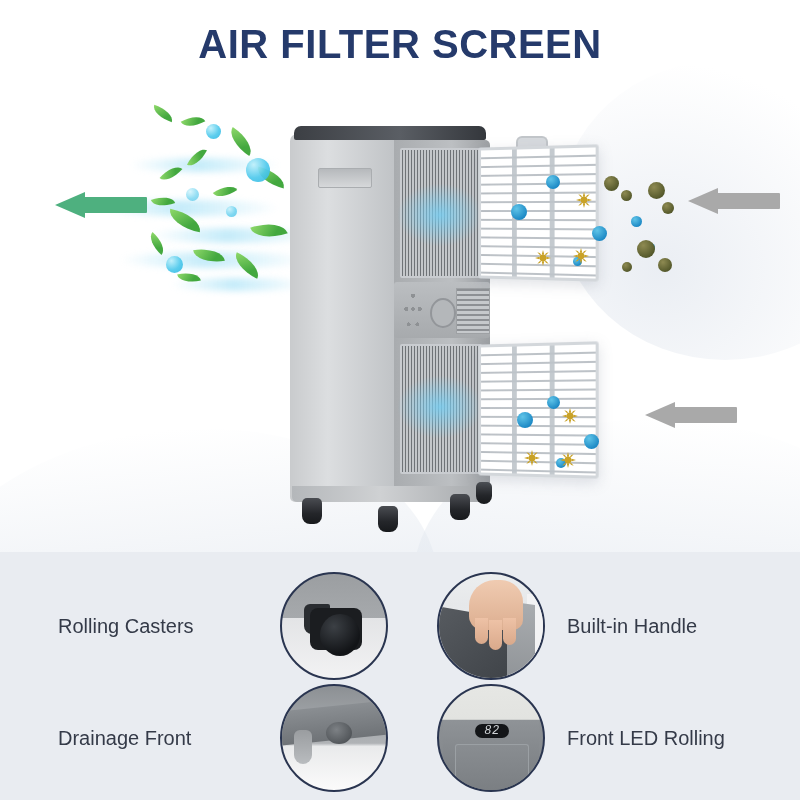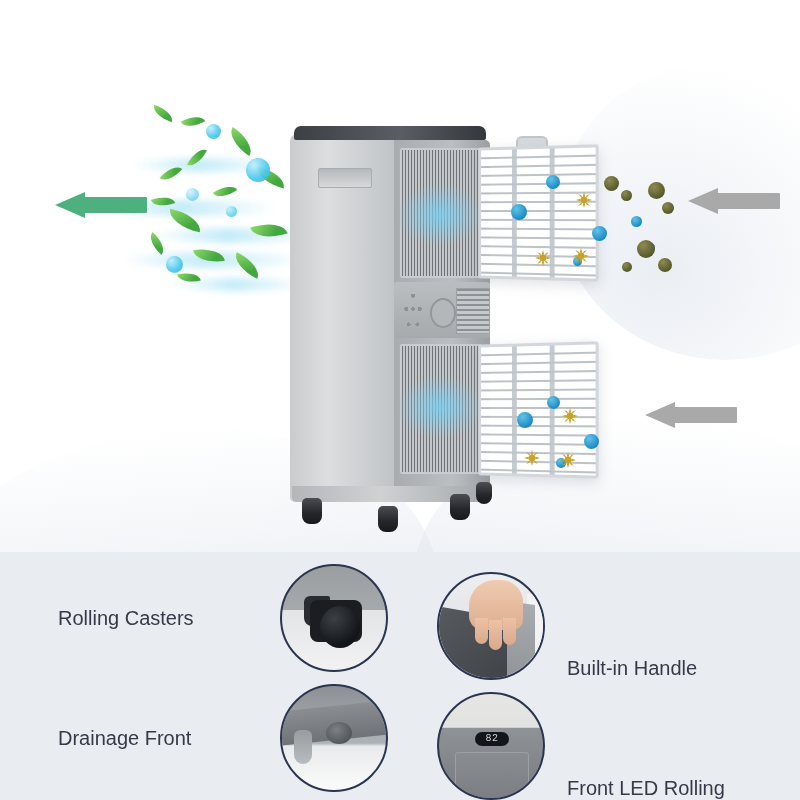--- a/index.html
+++ b/index.html
@@ -249,31 +249,31 @@
     position: absolute;
     left: 0; top: 552px; width: 800px; height: 248px;
     background: #e9ecf1;
   }
   .feature-row {
     position: absolute;
     left: 0; width: 800px; height: 124px;
     display: flex;
     align-items: center;
   }
-  #row-1 { top: 4px; }
+  #row-1 { top: 12px; }
   #row-2 { top: 124px; }
 
   .feature-cell {
     display: flex;
     align-items: center;
     width: 400px;
     height: 124px;
   }
   .feature-cell.left  { justify-content: flex-start; padding-left: 58px; }
-  .feature-cell.right { justify-content: flex-start; padding-left: 16px; align-items: flex-end; }
+  .feature-cell.right { justify-content: flex-start; padding-left: 16px; }
 
   .feature-label {
     font-size: 20px;
     color: #343a48;
     white-space: nowrap;
   }
   .thumb {
     width: 104px; height: 104px;
     border-radius: 50%;
     border: 2px solid #2a3550;
@@ -357,43 +357,45 @@
   }
   #thumb-led .led-oval {
     position: absolute; left: 36px; top: 38px; width: 34px; height: 14px;
     background: #131518;
     border-radius: 8px;
     display: flex; align-items: center; justify-content: center;
   }
   #thumb-led .led-text {
     color: #cfd3d6;
     font-family: "Liberation Mono", monospace;
-    font-size: 10px;
+    font-size: 12px;
     line-height: 1;
     letter-spacing: .5px;
+    font-style: italic;
   }
   #thumb-led .door {
     position: absolute; left: 16px; top: 58px; width: 72px; height: 48px;
     border: 1px solid #9ba0a4;
     border-bottom: none;
     background: linear-gradient(180deg, #898d91 0%, #7a7e82 100%);
     border-radius: 3px 3px 0 0;
   }
 </style>
 </head>
 <body>
 
 <div id="page">
 
   <div id="hero">
 
     <div class="hero-swoosh" id="swoosh-top-right"></div>
     <div class="hero-swoosh" id="swoosh-left"></div>
     <div class="hero-swoosh" id="swoosh-right"></div>
 
+    <div id="title">AIR FILTER SCREEN</div>
 
     <div class="streak" style="left:130px; top:158px; width:150px; height:14px;"></div>
     <div class="streak" style="left:100px; top:200px; width:180px; height:16px;"></div>
     <div class="streak" style="left:150px; top:228px; width:170px; height:15px;"></div>
     <div class="streak" style="left:120px; top:252px; width:190px; height:16px;"></div>
     <div class="streak" style="left:170px; top:278px; width:140px; height:13px;"></div>
 
     <div class="leaf sm" style="left:182px; top:116px; transform:rotate(-28deg);"></div>
     <div class="leaf" style="left:226px; top:134px; transform:rotate(34deg);"></div>
     <div class="leaf sm" style="left:152px; top:108px; transform:rotate(18deg);"></div>

